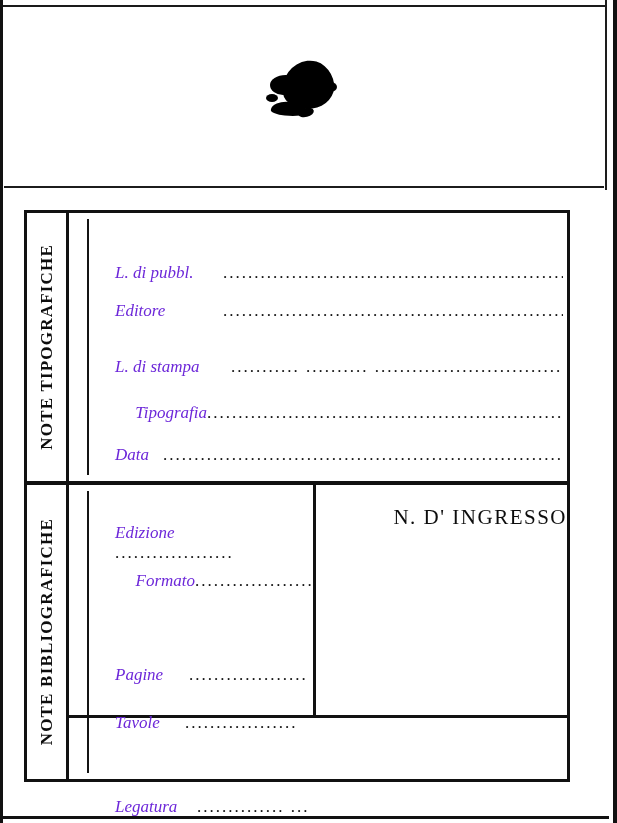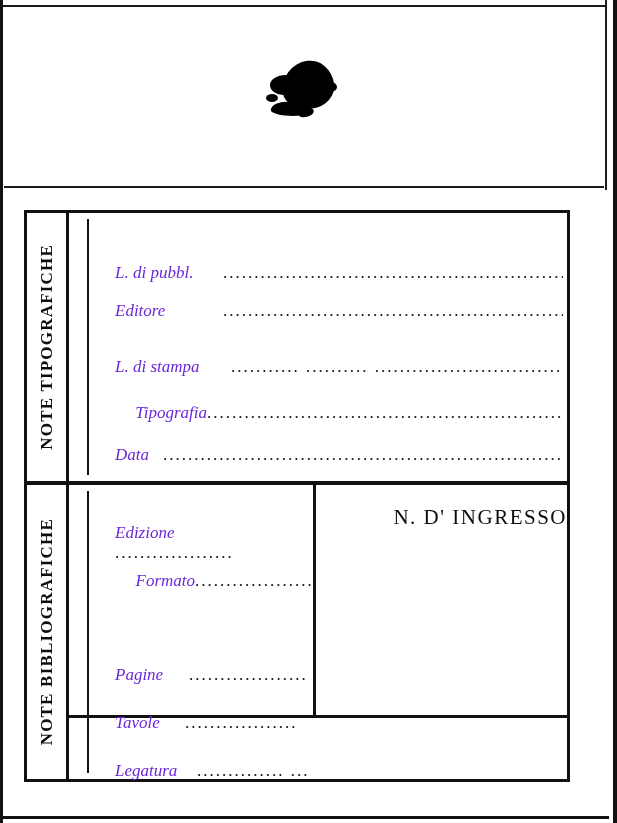--- a/index.html
+++ b/index.html
@@ -368,21 +368,21 @@
           <span class="field-label" style="width:74px;">Pagine</span>
           <span class="dots" style="width:126px;">...................</span>
         </div>
 
         <div class="field-row" style="left:18px; top:228px; width:200px;">
           <span class="field-label" style="width:70px;">Tavole</span>
           <span class="dots" style="width:130px;">..................</span>
         </div>
 
         <div class="field-row" style="left:18px; top:276px; width:200px;">
-          <span class="field-label" style="width:82px;">Legatura</span>
+          <span class="field-label" style="width:82px;margin-top:36px;">Legatura</span>
           <span class="dots" style="width:118px;">.............. ...</span>
         </div>
 
       </div>
 
       <div class="ingresso-box">
         <span class="ingresso-text">N.  D' INGRESSO</span>
       </div>
     </div>
 

